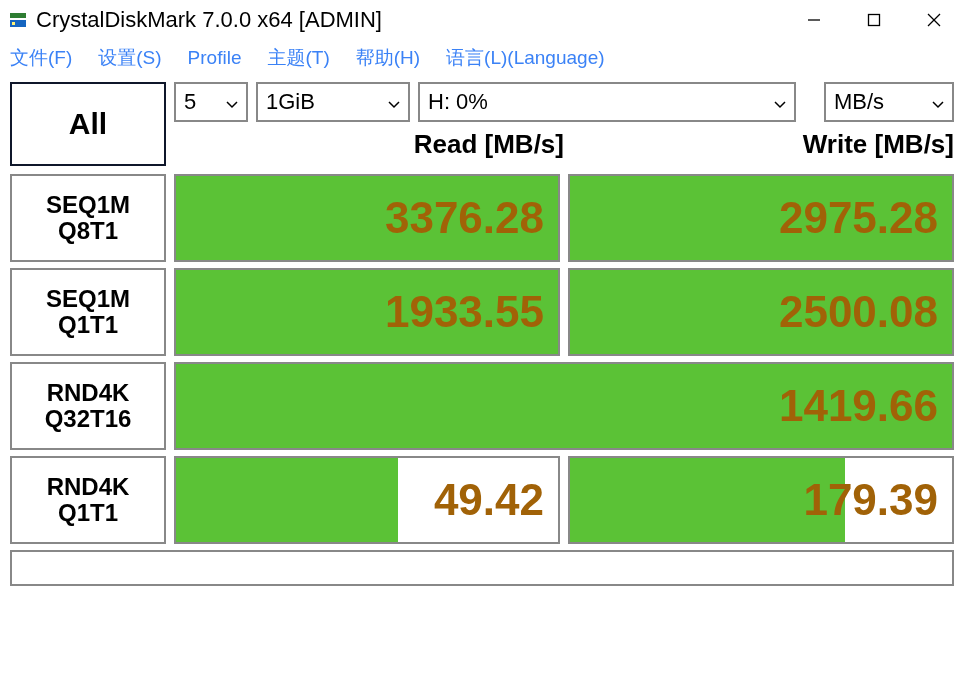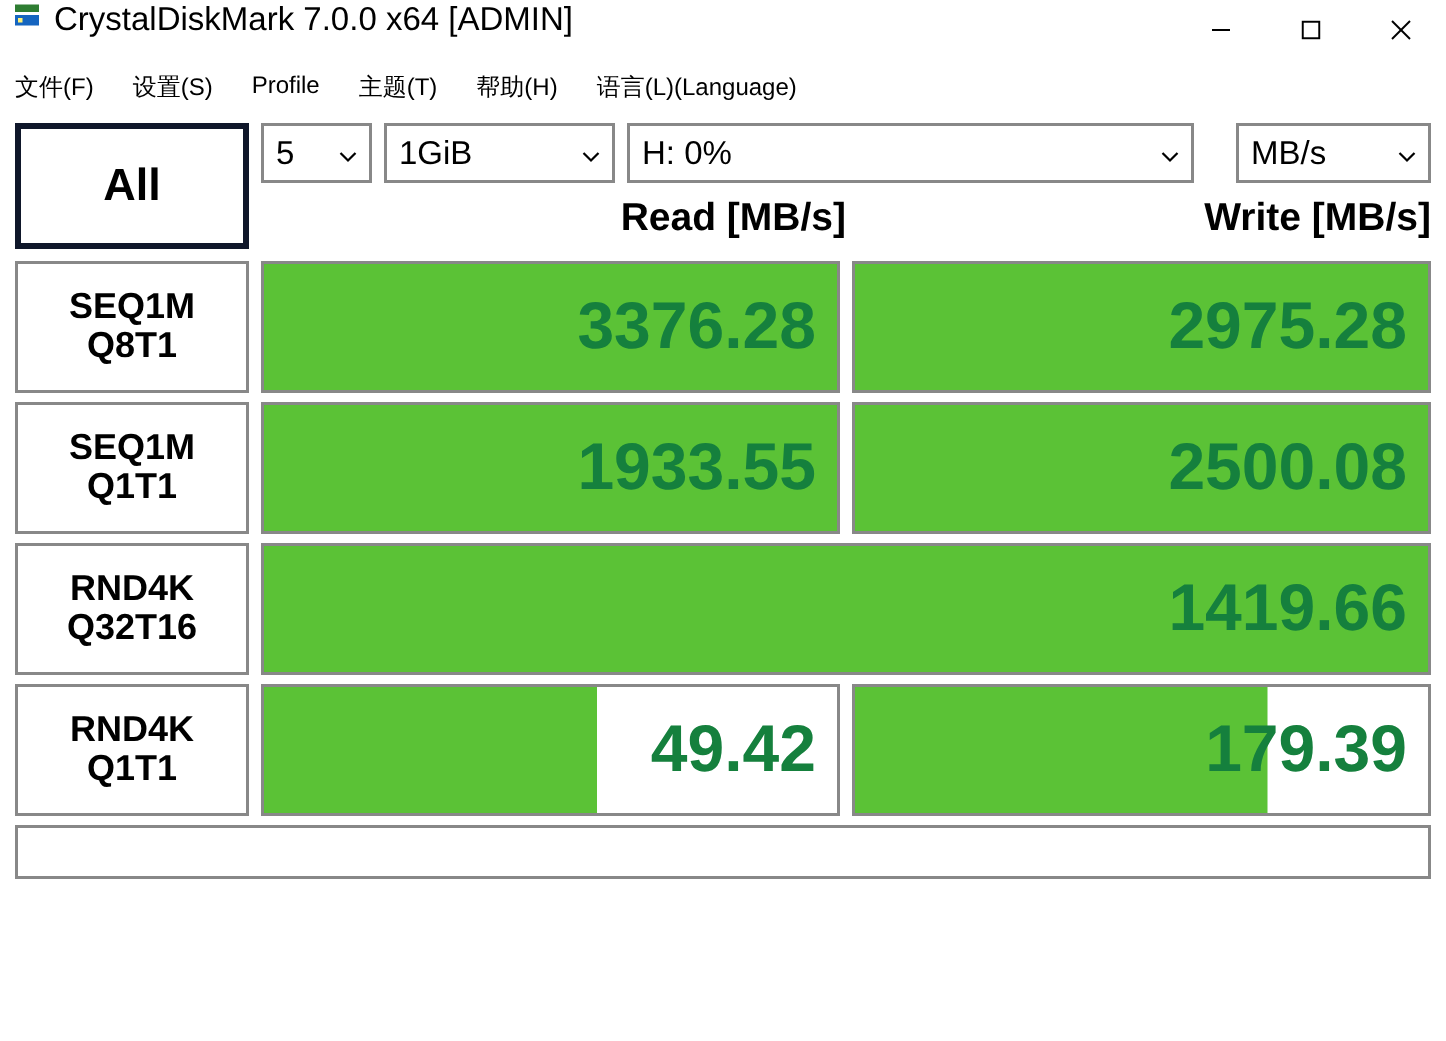--- a/index.html
+++ b/index.html
@@ -9,20 +9,21 @@
     width: 964px;
     height: 694px;
     overflow: hidden;
   }
   .window { width: 964px; height: 694px; display: flex; flex-direction: column; }
 
   
   .titlebar {
     height: 40px;
     display: flex;
+    align-items: center;
     padding: 0 0 0 8px;
     background: #fff;
   }
   .app-icon {
     width: 20px; height: 20px; margin-right: 8px;
     display: flex; flex-direction: column; justify-content: center; align-items: center;
   }
   .app-icon svg { width: 20px; height: 20px; }
   .title-text { font-size: 22px; color: #000; }
   .title-spacer { flex: 1; }
@@ -34,40 +35,40 @@
   .win-btn svg { width: 14px; height: 14px; }
 
   
   .menubar {
     height: 36px;
     display: flex;
     align-items: center;
     padding: 0 6px;
     gap: 18px;
   }
-  .menu-item { font-size: 16px; color: #000000; padding: 2px 4px; }
+  .menu-item { font-size: 19px; color: #3b82f6; padding: 2px 4px; }
 
   
   .content {
     flex: 1;
     padding: 6px 10px 10px 10px;
     display: flex;
     flex-direction: column;
   }
 
   
   .top-row {
     display: flex;
     gap: 8px;
     margin-bottom: 2px;
   }
   .all-btn {
     width: 156px;
     height: 84px;
-    border: 4px solid #0f172a;
+    border: 2px solid #0f172a;
     background: #fff;
     display: flex; align-items: center; justify-content: center;
     font-size: 30px; font-weight: 700;
   }
   .selects-col { flex: 1; display: flex; flex-direction: column; }
   .selects-row { display: flex; gap: 8px; height: 40px; }
   .sel {
     border: 2px solid #888;
     background: #fff;
     display: flex; align-items: center; justify-content: space-between;
@@ -111,21 +112,21 @@
   }
   .cell-val {
     position: absolute;
     inset: 0;
     display: flex;
     align-items: center;
     justify-content: flex-end;
     padding-right: 14px;
     font-size: 44px;
     font-weight: 800;
-    color: #15803d;
+    color: #a16207;
   }
 
   .status-bar {
     height: 36px;
     margin-top: 6px;
     border: 2px solid #888;
     background: #fff;
   }
 </style>
 </head>

